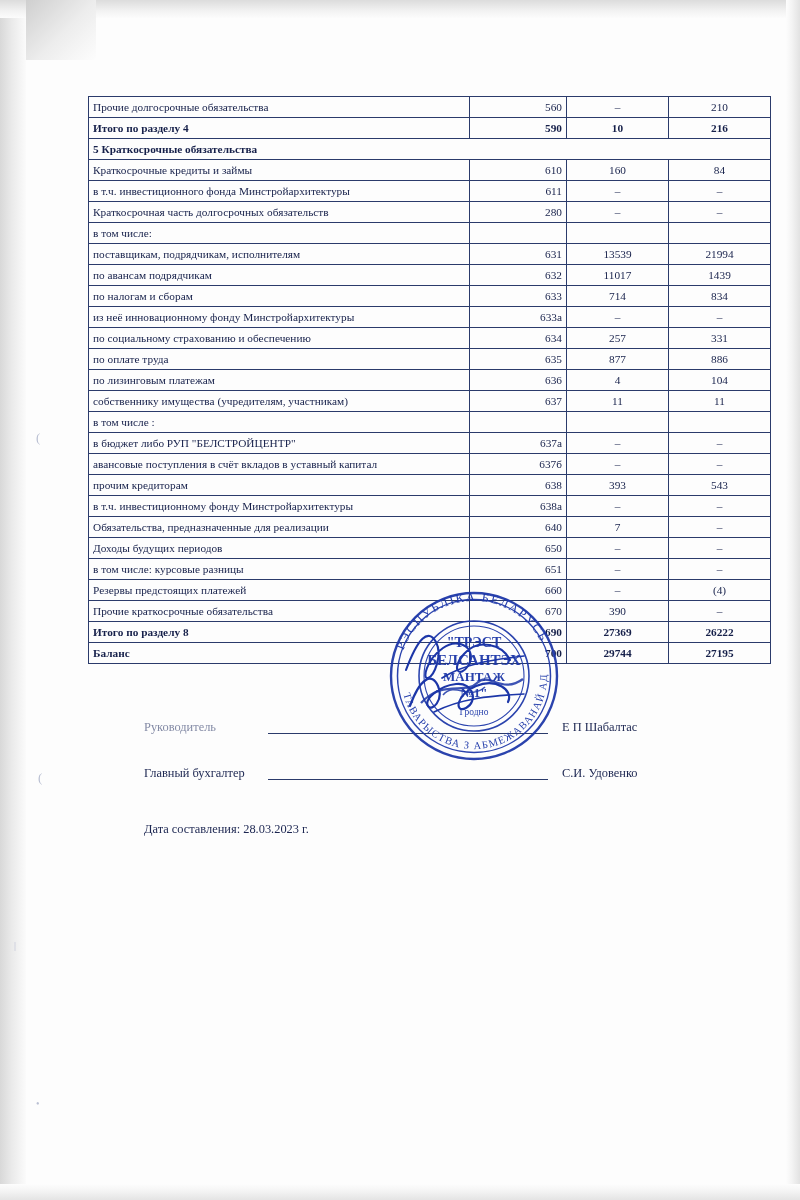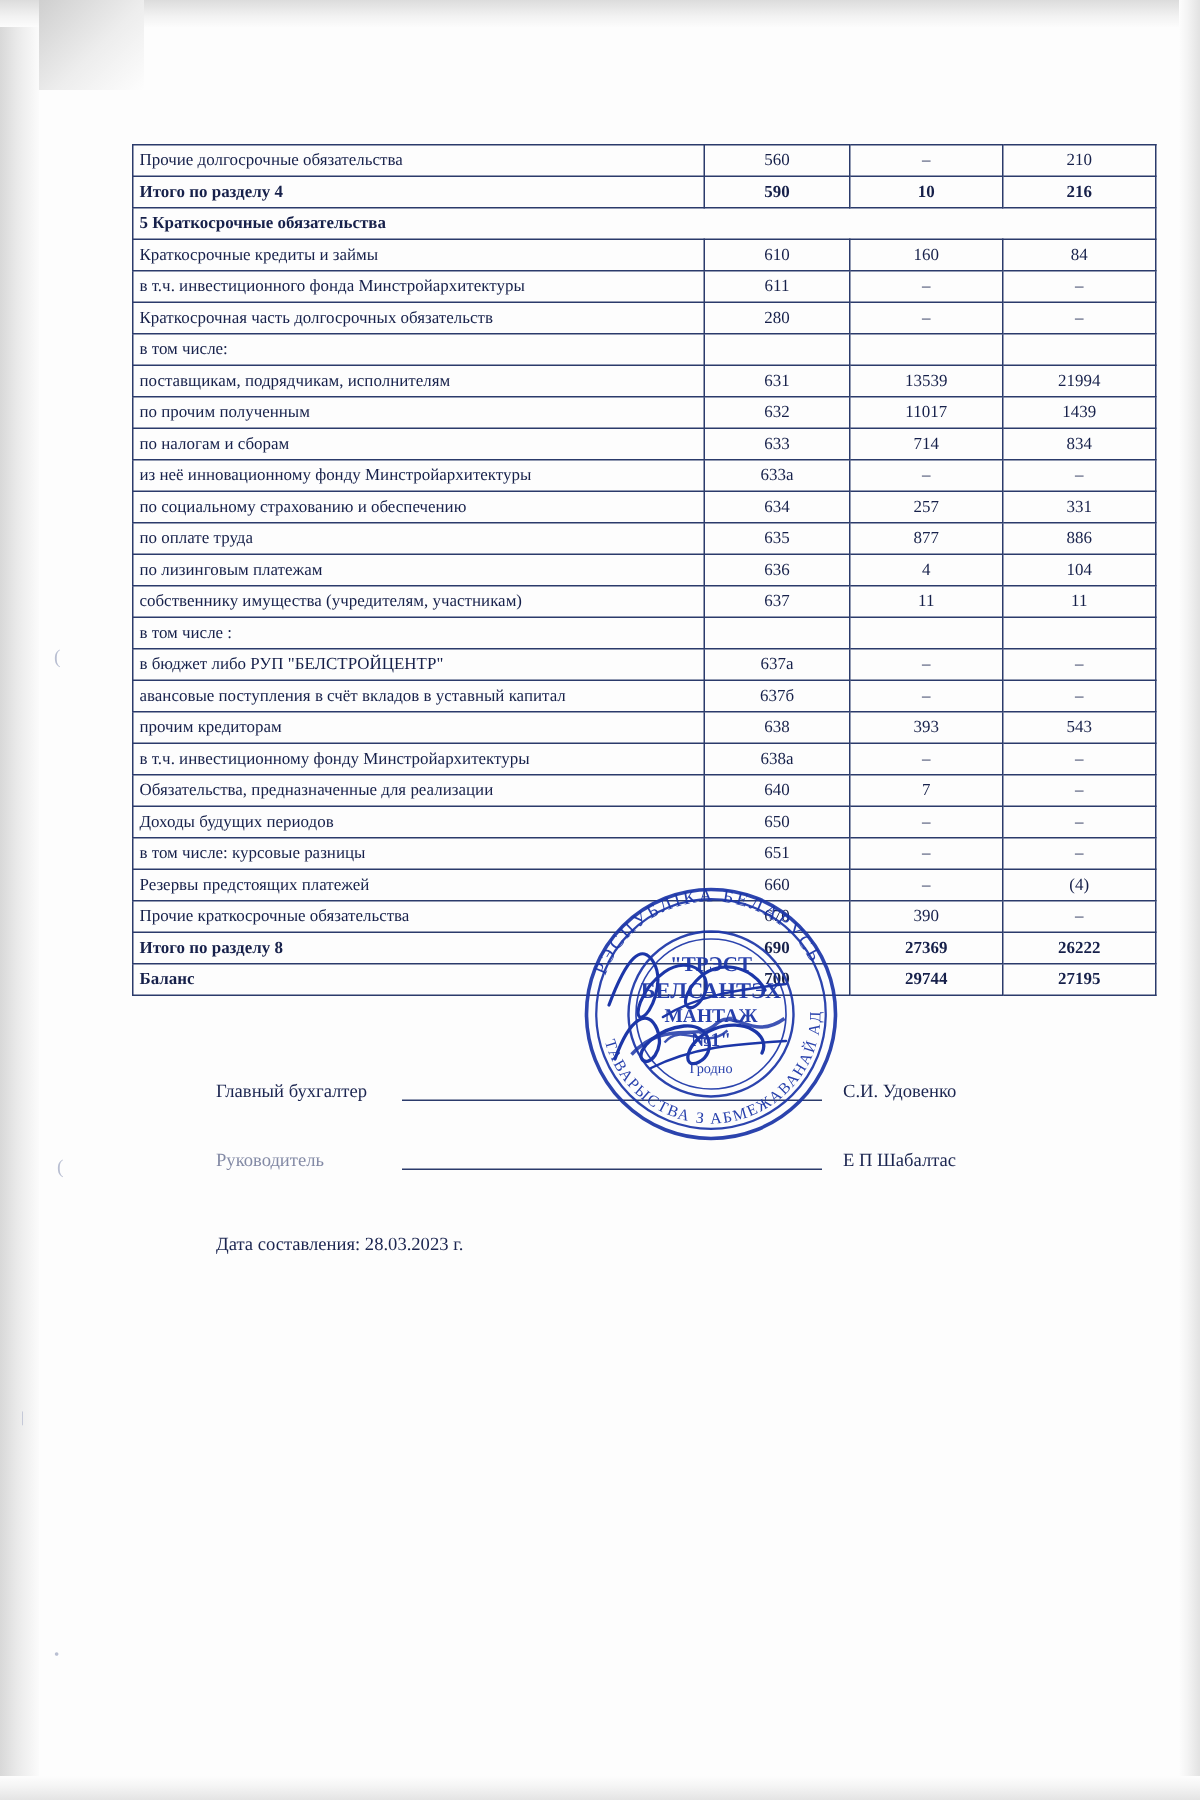--- a/index.html
+++ b/index.html
@@ -69,21 +69,21 @@
     color: #16204a;
   }
   table.balance td {
     border: 1px solid #2b3b6b;
     padding: 2px 4px;
     vertical-align: middle;
     line-height: 1.12;
     height: 16px;
   }
   td.c-label { width: 372px; text-align: left; padding-left: 5px; margin-top: 39px; }
-  td.c-code  { width: 88px; text-align: center; }
+  td.c-code  { width: 88px; text-align: right; }
   td.c-v1    { width: 93px; text-align: center; }
   td.c-v2    { width: 93px; text-align: center; }
 
   tr.total td { font-weight: bold; }
   td.section {
     font-weight: bold;
     text-align: left;
   }
   .tall td { height: 20px; }
 
@@ -215,21 +215,21 @@
           <td class="c-v1"></td>
           <td class="c-v2"></td>
         </tr>
         <tr>
           <td class="c-label">поставщикам, подрядчикам, исполнителям</td>
           <td class="c-code">631</td>
           <td class="c-v1">13539</td>
           <td class="c-v2">21994</td>
         </tr>
         <tr>
-          <td class="c-label">по прочим полученным</td>
+          <td class="c-label">по авансам подрядчикам</td>
           <td class="c-code">632</td>
           <td class="c-v1">11017</td>
           <td class="c-v2">1439</td>
         </tr>
         <tr>
           <td class="c-label">по налогам и сборам</td>
           <td class="c-code">633</td>
           <td class="c-v1">714</td>
           <td class="c-v2">834</td>
         </tr>
@@ -334,28 +334,28 @@
           <td class="c-code">700</td>
           <td class="c-v1">29744</td>
           <td class="c-v2">27195</td>
         </tr>
       </tbody>
   </table>
 </div>
 
 <div class="sign-area">
   <div class="sign-row">
+    <div class="sign-role faded">Руководитель</div>
+    <div class="sign-line"></div>
+    <div class="sign-name">Е П Шабалтас</div>
+  </div>
+  <div class="sign-row">
     <div class="sign-role">Главный бухгалтер</div>
     <div class="sign-line"></div>
     <div class="sign-name">С.И. Удовенко</div>
-  </div>
-  <div class="sign-row">
-    <div class="sign-role faded">Руководитель</div>
-    <div class="sign-line"></div>
-    <div class="sign-name">Е П Шабалтас</div>
   </div>
   <div class="date-line">Дата составления: 28.03.2023 г.</div>
 </div>
 
 <div class="scribble" style="left:398px; top:620px;">
   <svg width="150" height="70" viewBox="0 0 150 70">
     <path d="M8,50 C20,18 30,8 38,22 C45,35 36,56 30,58 C24,60 28,40 45,28 C62,16 80,30 70,46 C62,58 52,50 66,34 C80,18 104,24 112,40" fill="none" stroke="#1c36a8" stroke-width="2.1" stroke-linecap="round"></path>
     <path d="M44,58 C66,44 92,40 126,36" fill="none" stroke="#1c36a8" stroke-width="1.7" stroke-linecap="round"></path>
   </svg>
 </div>

